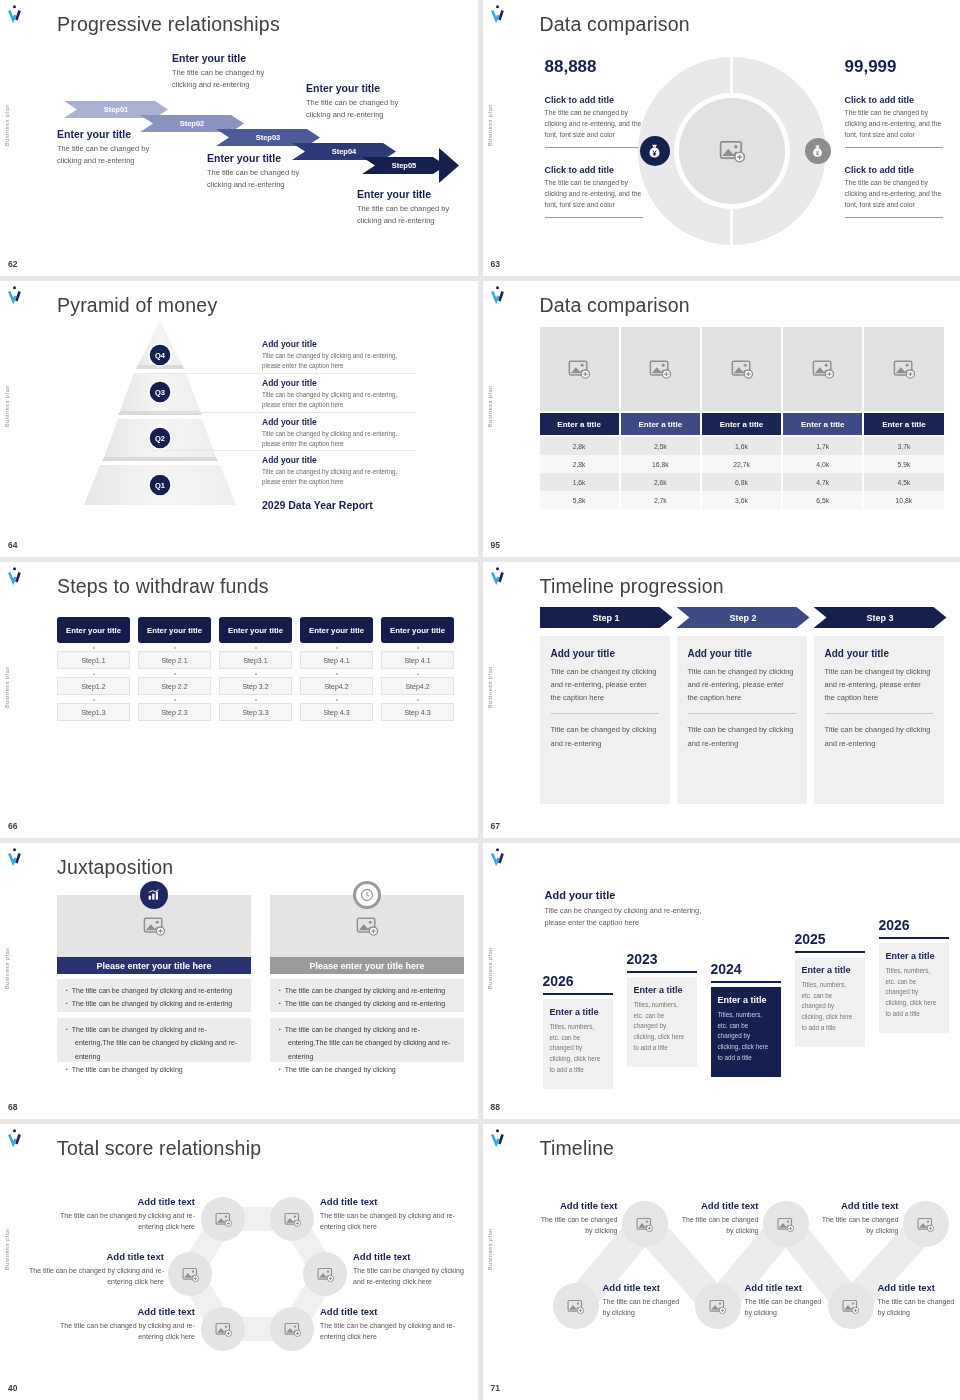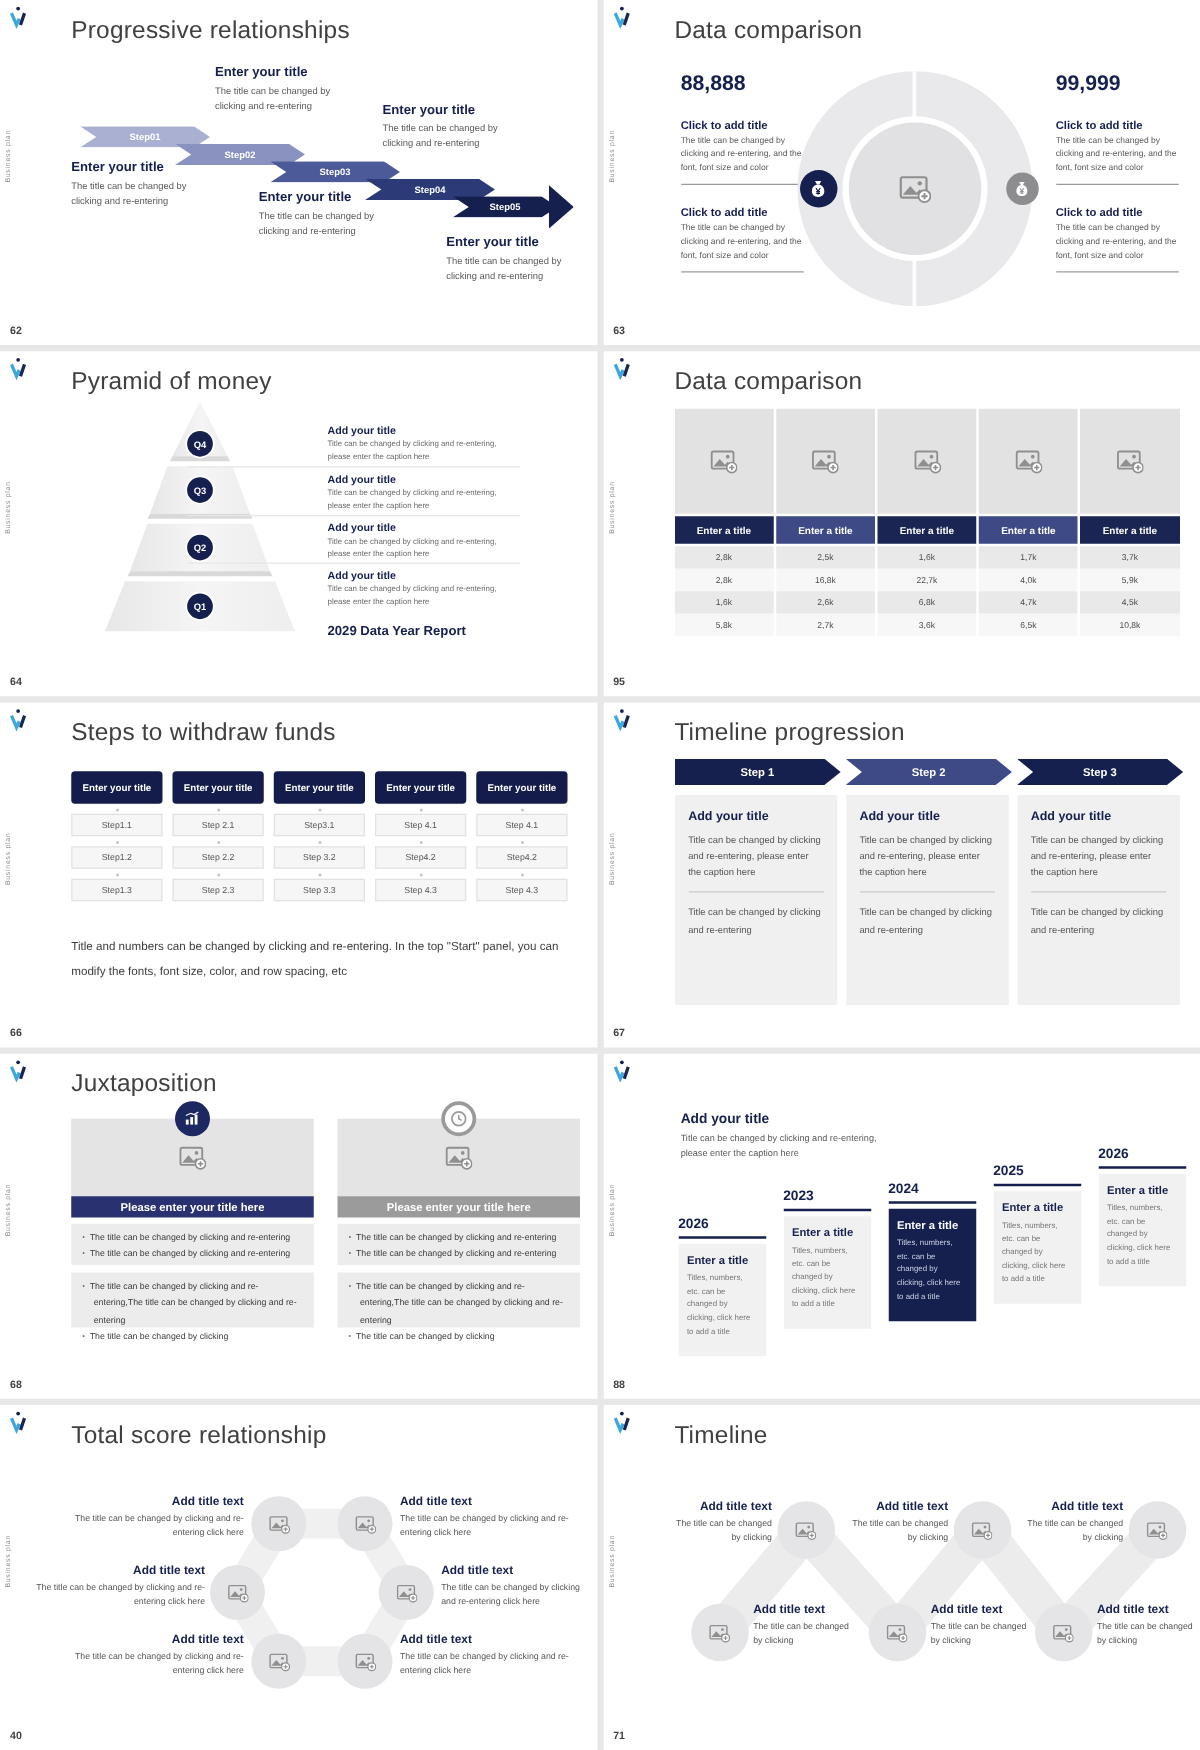--- a/index.html
+++ b/index.html
@@ -91,22 +91,22 @@
   .s68 .barL{background:#293170;} .s68 .barR{background:#9b9b9b;}
   .s68 .bx{position:absolute;left:0;width:194px;background:#ececec;box-sizing:border-box;padding:5px 9px;}
   .s68 .b1{top:98px;height:33px;} .s68 .b2{top:137px;height:44px;}
   .s68 .li{font-size:7px;color:#3a3a3a;line-height:1.9;padding-left:9px;text-indent:-9px;}
   .s68 .li::before{content:"▪";font-size:5px;margin-right:4px;color:#555;vertical-align:1px;}
   
   .s69 .intro{position:absolute;left:62px;top:46px;width:160px;}
   .s69 .intro h4{font-size:11px;font-weight:700;color:#16204e;margin-bottom:4px;}
   .s69 .intro p{font-size:7.3px;color:#5a5a5a;line-height:1.6;}
   .s69 .col{position:absolute;width:70px;}
-  .s69 .y0{left:60px;top:130px;} .s69 .y1{left:144px;top:108px;} .s69 .y2{left:228px;top:102px;} .s69 .y3{left:312px;top:88px;} .s69 .y4{left:396px;top:74px;}
-  .s69 .year{font-size:11px;font-weight:700;color:#16204e;margin-bottom:4px;}
+  .s69 .y0{left:60px;top:130px;} .s69 .y1{left:144px;top:108px;} .s69 .y2{left:228px;top:118px;} .s69 .y3{left:312px;top:88px;} .s69 .y4{left:396px;top:74px;}
+  .s69 .year{font-size:14px;font-weight:700;color:#16204e;margin-bottom:4px;}
   .s69 .ybar{height:2px;background:#16204e;margin-bottom:4px;}
   .s69 .card{background:#f1f1f1;box-sizing:border-box;padding:8px 7px;height:90px;}
   .s69 .card h5{font-size:9px;font-weight:700;color:#16204e;margin-bottom:5px;}
   .s69 .card p{font-size:6.3px;color:#777;line-height:1.7;}
   .s69 .dark .card{background:#16204e;}
   .s69 .dark .card h5{color:#fff;}
   .s69 .dark .card p{color:#c9cfe3;}
   
   .s70 .hex{position:absolute;left:0;top:0;}
   .s70 .circ{position:absolute;width:44px;height:44px;border-radius:50%;background:#e4e4e6;display:flex;align-items:center;justify-content:center;}
@@ -422,21 +422,20 @@
       <div class="cell">Step 4.1</div>
       <div class="cell">Step4.2</div>
       <div class="cell">Step 4.3</div>
     </div>
     <div class="col c4">
       <div class="btn">Enter your title</div>
       <div class="cell">Step 4.1</div>
       <div class="cell">Step4.2</div>
       <div class="cell">Step 4.3</div>
     </div>
-    <p class="note">Title and numbers can be changed by clicking and re-entering. In the top "Start" panel, you can modify the fonts, font size, color, and row spacing, etc</p>
     <div class="pagenum">66</div>
   </div>
 
   <div class="slide s67">
     <svg class="logo">
         <use href="#brand"></use>
       </svg>
     <div class="vtext">Business plan</div>
     <div class="stitle">Timeline progression</div>
     <div class="arr first g0">Step 1</div>

